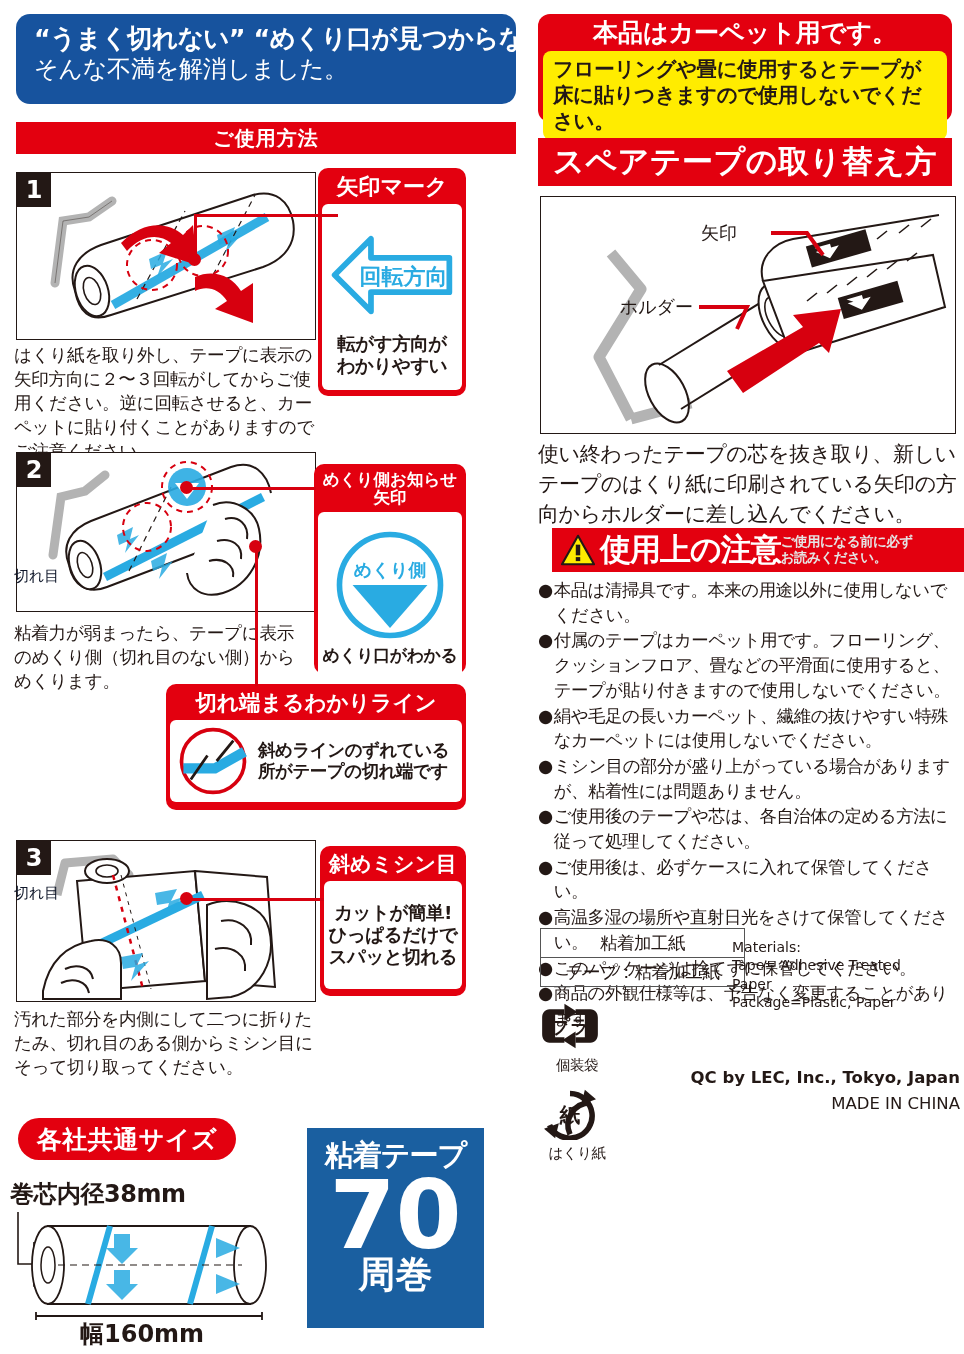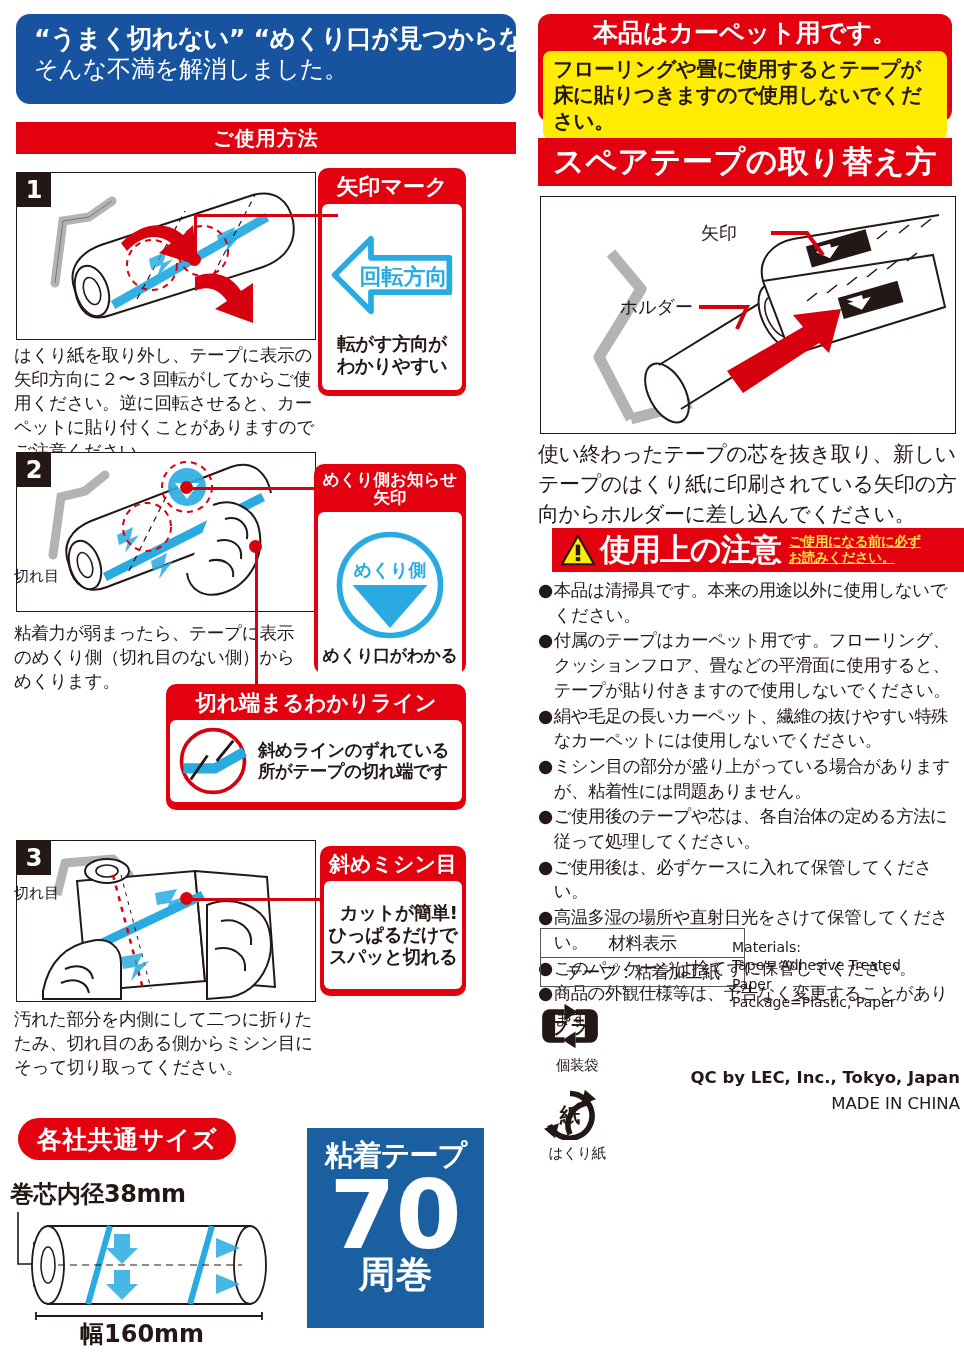--- a/index.html
+++ b/index.html
@@ -141,22 +141,22 @@
   #caution-bar {
     left: 552px; top: 528px; width: 420px; height: 44px;
     background: #e3000f; display: flex; align-items: center; padding-left: 8px;
   }
   #caution-bar .tri { width: 36px; height: 32px; }
   #caution-bar .ct {
     color: #fff; font-weight: bold; font-size: 31px; margin-left: 4px;
     letter-spacing: -1px;
   }
   #caution-bar .sub {
-    color: #fde047; font-size: 13.5px; font-weight: bold; line-height: 1.18;
-    margin-left: 8px; letter-spacing: -0.5px; text-decoration: underline;
+    color: #e5e5e5; font-size: 13.5px; font-weight: bold; line-height: 1.18;
+    margin-left: 0; letter-spacing: -0.5px;
   }
   #bullets {
     left: 538px; top: 578px; width: 424px;
     font-size: 17.4px; line-height: 1.42; color: #231815; letter-spacing: -0.45px;
   }
   #bullets li { list-style: none; display: flex; margin-bottom: 1px; }
   #bullets .mk { flex: 0 0 auto; margin-right: 1px; }
   #bullets .tx { flex: 1 1 auto; }
 
   
@@ -342,21 +342,21 @@
     <div class="stepnum">3</div>
   </div>
   <div class="abs kirime" style="left:14px; top:884px;">切れ目</div>
 
   <div class="leader abs" style="left:186px; top:898px; width:138px; height:3px;"></div>
   <div class="dot abs" style="left:180px; top:892px;"></div>
 
   <div class="callout abs" style="left:320px; top:846px; width:146px; height:150px;">
     <div class="hd" style="font-size:21px;">斜めミシン目</div>
     <div class="bd" style="height:108px;">
-      <div class="cap" style="font-size:18.5px; text-align:right;">
+      <div class="cap" style="font-size:18.5px; text-align:center;">
         <div>カットが簡単!</div>
         <div>ひっぱるだけで</div>
         <div>スパッと切れる</div>
       </div>
     </div>
   </div>
 
   <div class="abs body-text" style="left:14px; top:1008px; width:308px;">汚れた部分を内側にして二つに折りたたみ、切れ目のある側からミシン目にそって切り取ってください。</div>
 
   <div id="size-pill" class="abs">各社共通サイズ</div>
@@ -496,21 +496,21 @@
       </li>
     <li>
         <span class="mk">●</span>
         <span class="tx">商品の外観仕様等は、予告なく変更することがあります。</span>
       </li>
   </ul>
 
   <table id="mat" class="abs">
     <tbody>
         <tr>
-      <td>材料表示</td>
+      <td>粘着加工紙</td>
     </tr>
     <tr>
       <td>テープ：粘着加工紙</td>
     </tr>
   </tbody>
     </table>
   <div id="mat-en" class="abs">
     <div>Materials:</div>
     <div>Tape= Adhesive Treated Paper</div>
     <div>Package=Plastic, Paper</div>

